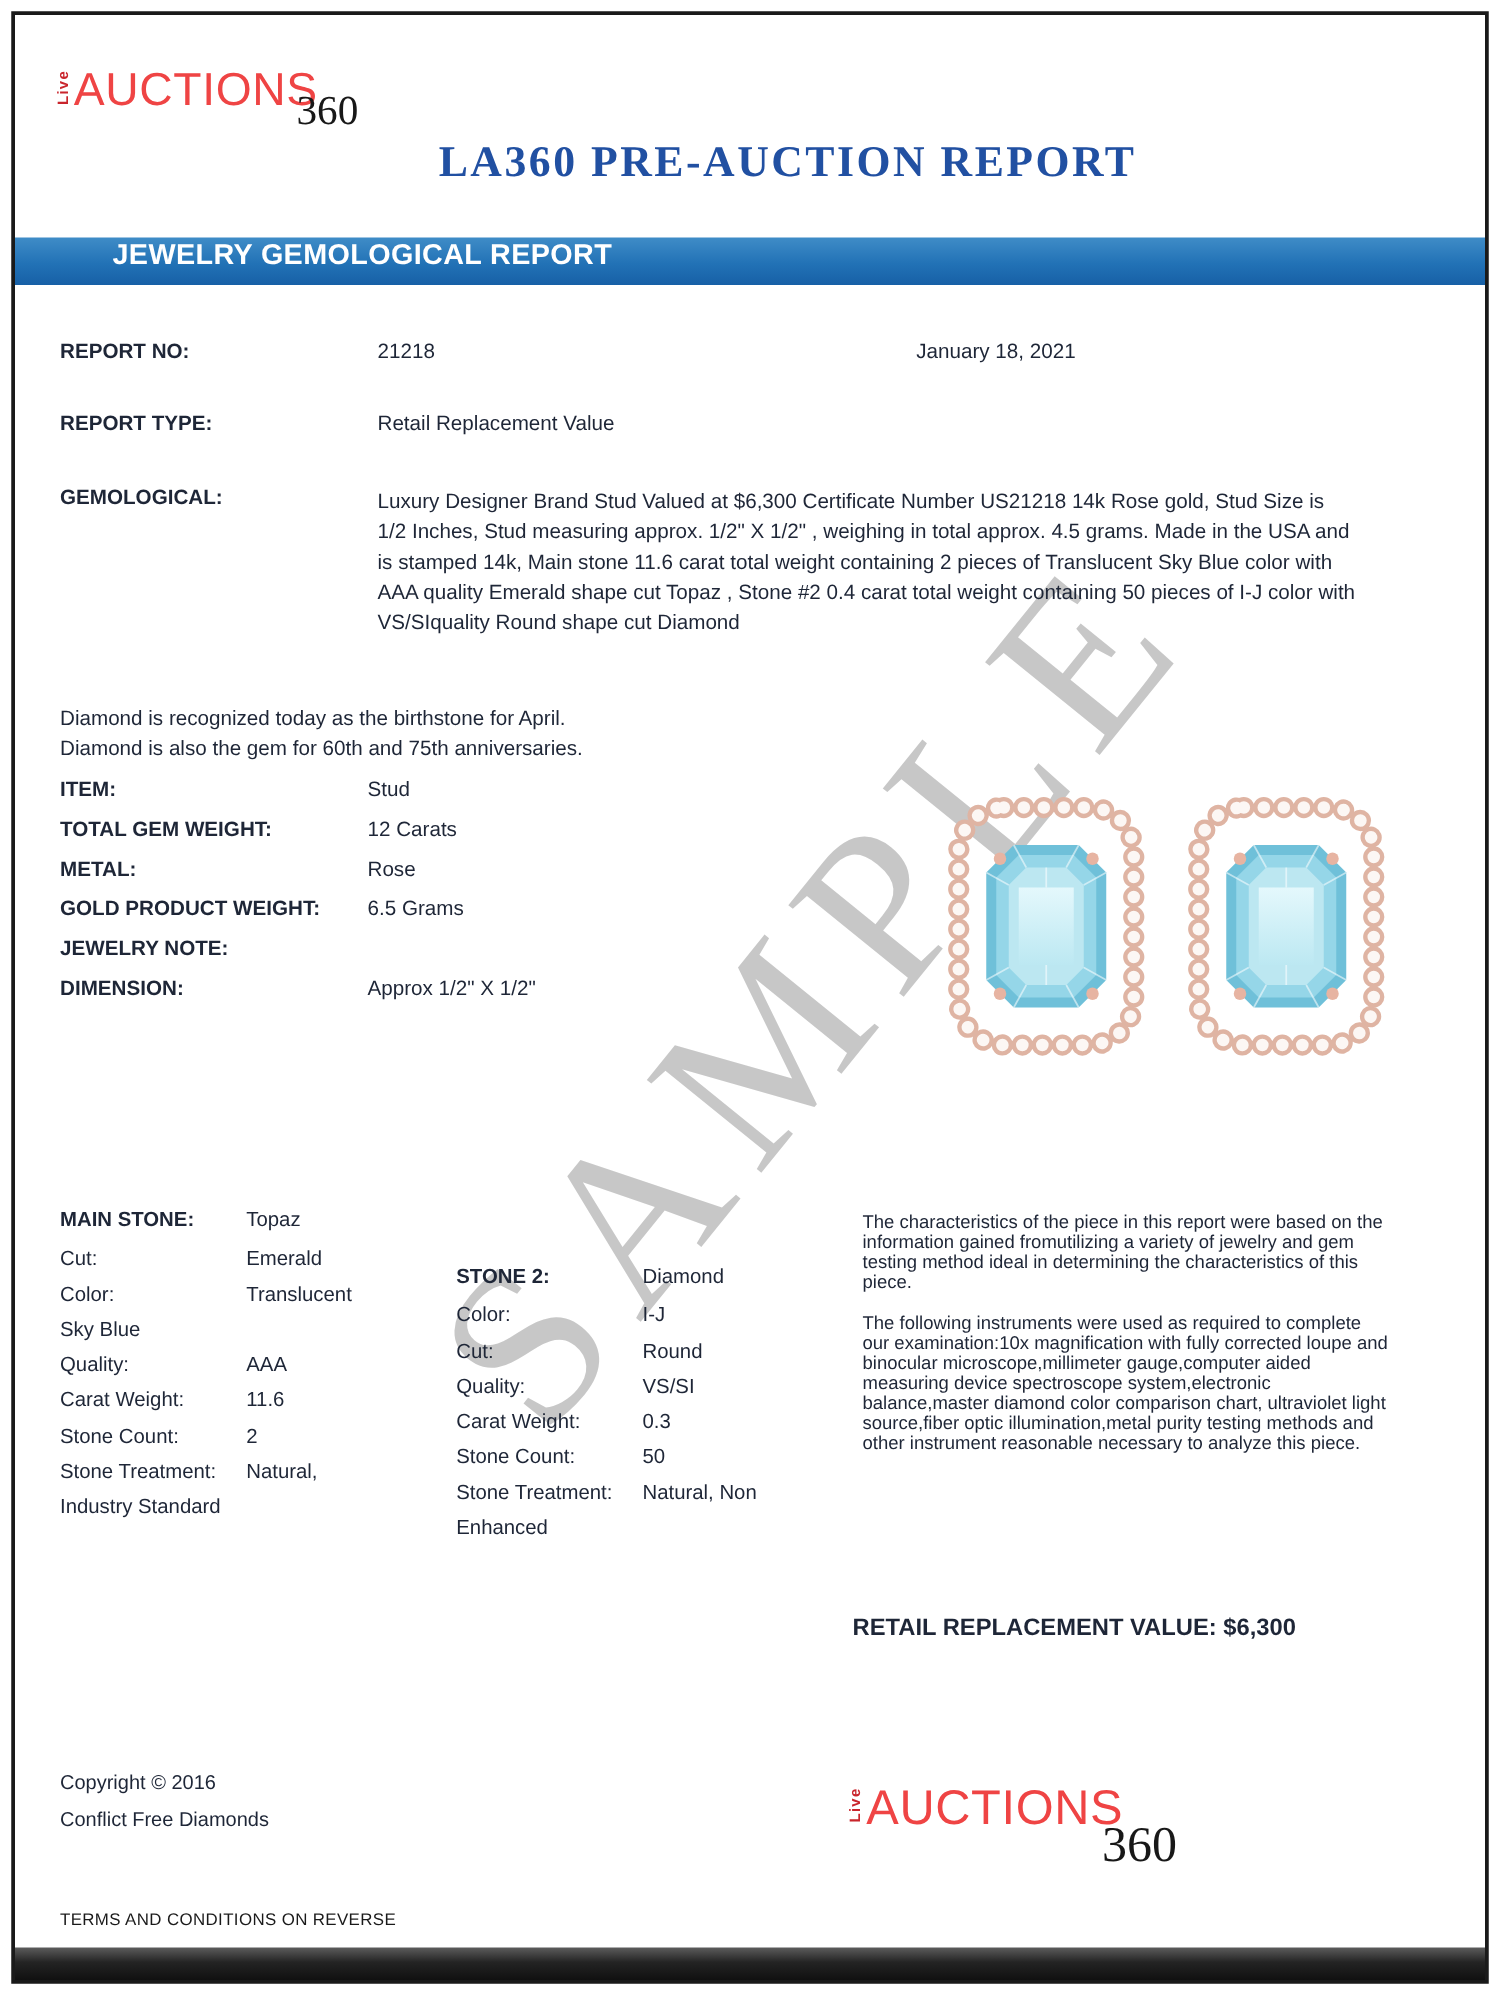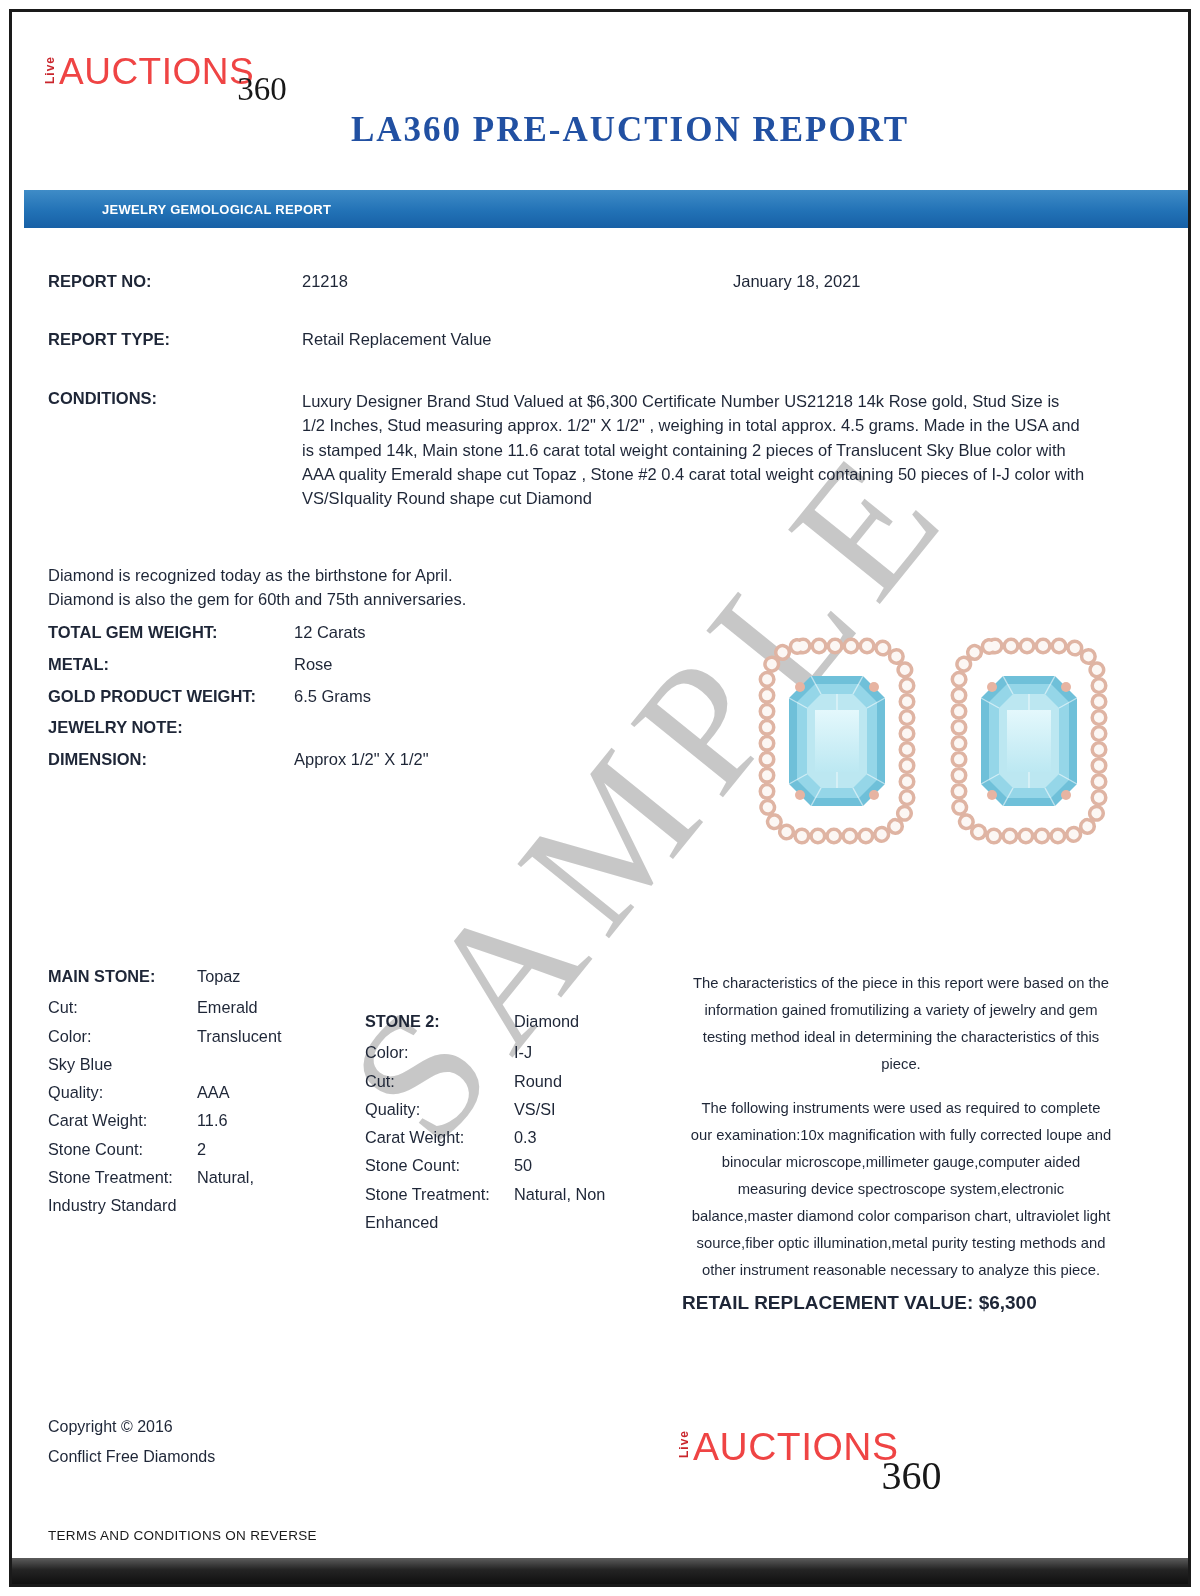--- a/index.html
+++ b/index.html
@@ -35,22 +35,22 @@
 
   .title {
     position:absolute; left:150px; width:960px; top:62px; text-align:center;
     font-family:"Liberation Serif", serif; font-size:35px; font-weight:700;
     letter-spacing:2px; color:#2150a2;margin-top:48px;
   }
 
   .banner {
     position:absolute; left:12px; right:12px; top:190px; height:38px;
     background:linear-gradient(180deg,#3f8cc7 0%, #2272b6 55%, #1760a6 100%);
-    color:#ffffff; font-weight:700; font-size:13px; letter-spacing:0.3px;
-    display:flex; align-items:center; padding-left:78px;margin-left:12px;
+    color:#ffffff; font-weight:700; font-size:23px; letter-spacing:0.3px;
+    display:flex; align-items:flex-start; padding-left:78px;
   }
 
   .frow { position:absolute; left:48px; width:1115px; font-size:16.5px; }
   .flabel { display:inline-block; width:254px; font-weight:700; vertical-align:top; }
   .fdate { position:absolute; left:685px; top:0; }
   .frow.desc { display:flex; align-items:flex-start; }
   .desc-text { width:784px; line-height:24.3px; }
 
   .birthstone { position:absolute; left:48px; top:564px; font-size:16.5px; line-height:23.5px; }
 
@@ -59,21 +59,21 @@
 
   .earrings { position:absolute; left:755px; top:636px; z-index:3; }
 
   .stone-col { position:absolute; top:962px; font-size:16.3px; line-height:28.3px; }
   .col1 { left:48px; width:262px; }
   .col2 { left:365px; width:300px;margin-top:45px; }
   .slabel { display:inline-block; width:149px; vertical-align:top; }
   .b { font-weight:700; }
   .srow.header { margin-bottom:3px; }
 
-  .notes { position:absolute; left:690px; top:970px; width:422px; font-size:14.8px; line-height:27px;text-align:center; }
+  .notes { position:absolute; left:690px; top:970px; width:422px; font-size:14.8px; line-height:16px; }
   .notes p { margin-bottom:17px; }
 
   .retail { position:absolute; left:682px; top:1292px; font-size:19px; font-weight:700; }
 
   .copyright { position:absolute; left:48px; top:1412px; font-size:16px; line-height:30px; }
 
   .terms { position:absolute; left:48px; top:1528px; font-size:13.5px; letter-spacing:0.3px; color:#1a1a1a;text-align:center; }
   .terms-bar {
     position:absolute; left:12px; right:12px; bottom:12px; height:26px;
     background:linear-gradient(180deg,#5c5c5c 0%, #242424 45%, #101010 100%);
@@ -103,30 +103,31 @@
     <div class="frow" style="top:272px">
       <span class="flabel">REPORT NO:</span><span class="fvalue">21218</span>
       <span class="fdate">January 18, 2021</span>
     </div>
 
     <div class="frow" style="top:330px">
       <span class="flabel">REPORT TYPE:</span><span class="fvalue">Retail Replacement Value</span>
     </div>
 
     <div class="frow desc" style="top:389px">
-      <span class="flabel">CONDITIONS:</span>
+      <span class="flabel">GEMOLOGICAL:</span>
       <span class="desc-text">Luxury Designer Brand Stud Valued at $6,300 Certificate Number US21218 14k Rose gold, Stud Size is 1/2 Inches, Stud measuring approx. 1/2" X 1/2" , weighing in total approx. 4.5 grams. Made in the USA and is stamped 14k, Main stone 11.6 carat total weight containing 2 pieces of Translucent Sky Blue color with AAA quality Emerald shape cut Topaz , Stone #2 0.4 carat total weight containing 50 pieces of I-J color with VS/SIquality Round shape cut Diamond</span>
     </div>
 
     <div class="birthstone">
       <div>Diamond is recognized today as the birthstone for April.</div>
       <div>Diamond is also the gem for 60th and 75th anniversaries.</div>
     </div>
 
     <div class="item-block">
+      <div class="irow"><span class="ilabel">ITEM:</span><span class="ivalue">Stud</span></div>
       <div class="irow"><span class="ilabel">TOTAL GEM WEIGHT:</span><span class="ivalue">12 Carats</span></div>
       <div class="irow"><span class="ilabel">METAL:</span><span class="ivalue">Rose</span></div>
       <div class="irow"><span class="ilabel">GOLD PRODUCT WEIGHT:</span><span class="ivalue">6.5 Grams</span></div>
       <div class="irow"><span class="ilabel">JEWELRY NOTE:</span><span class="ivalue"></span></div>
       <div class="irow"><span class="ilabel">DIMENSION:</span><span class="ivalue">Approx 1/2" X 1/2"</span></div>
     </div>
 
     <div class="earrings">
       <svg width="356" height="224" viewBox="0 0 356 224">
         <defs>

